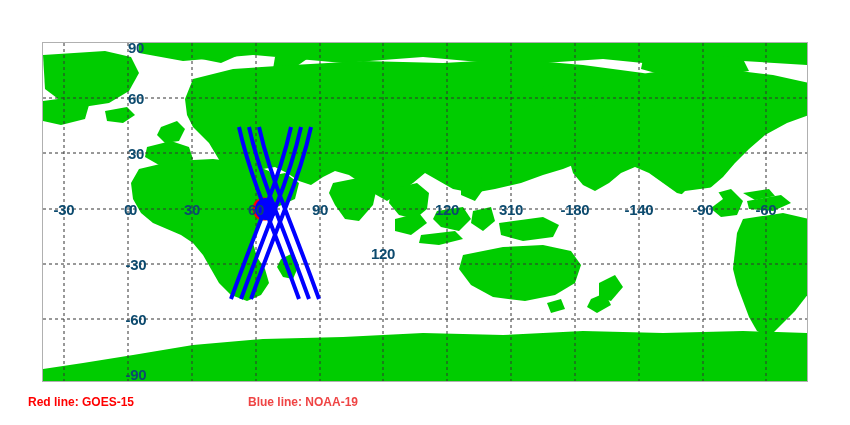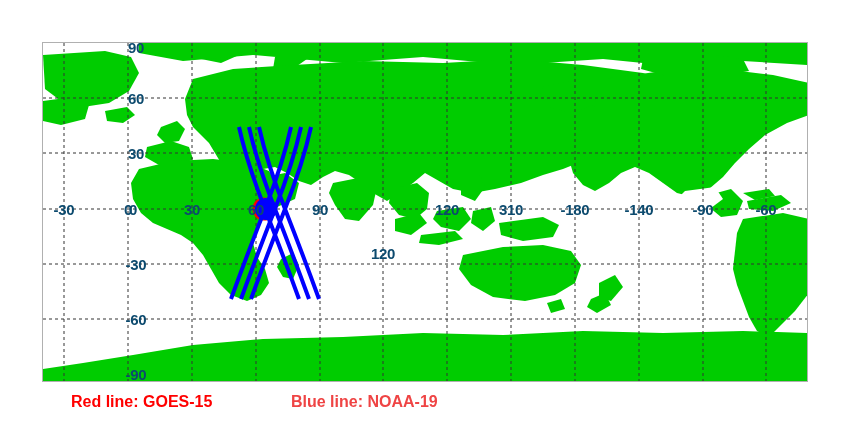--- a/index.html
+++ b/index.html
@@ -31,21 +31,21 @@
   .lat-label{transform:translate(-50%,-50%);}
   .lon-label{transform:translate(-50%,-50%);}
 
   
   #caption{
     position:absolute;left:0;top:392px;width:850px;height:33px;
   }
   .cap-item{
     position:absolute;top:0;
     font-family:"Liberation Sans", sans-serif;
-    font-size:16px;font-weight:bold;white-space:nowrap;line-height:20px;margin-left:43px;
+    font-size:12px;font-weight:bold;white-space:nowrap;line-height:20px;
   }
   #cap-red{left:28px;color:#ff0000;}
   #cap-blue{left:248px;color:#ef4444;}
   #cap-epoch{left:455px;color:#000000;}
 </style>
 </head>
 <body>
 
 <div id="map-figure">
 

